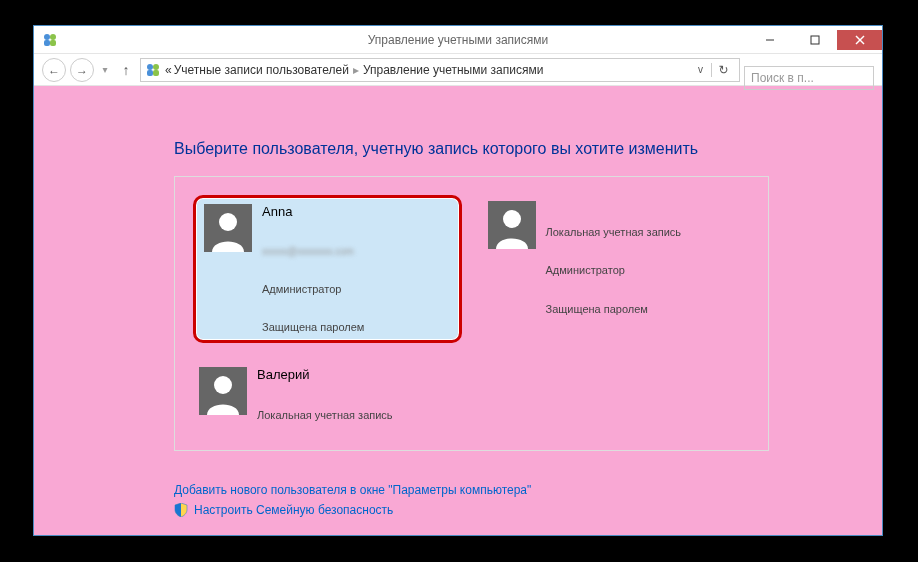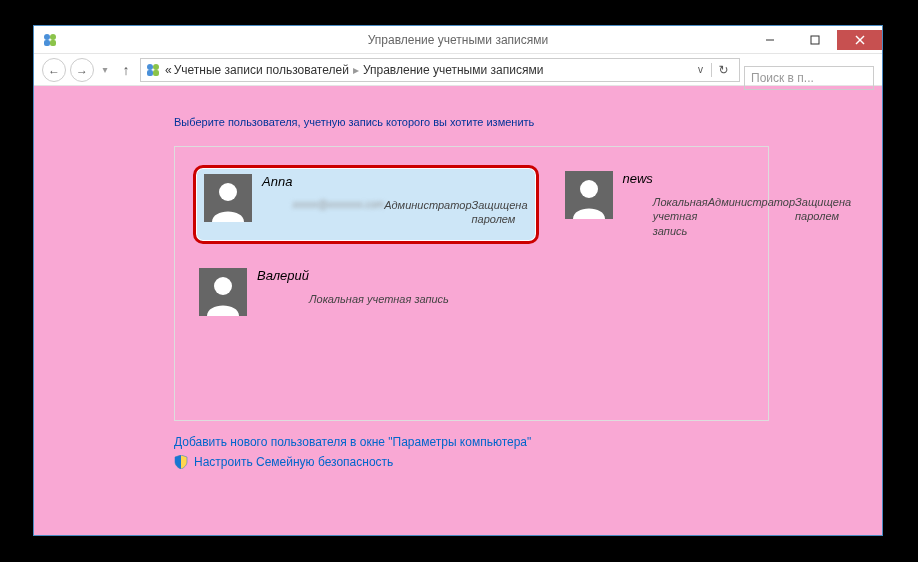--- a/index.html
+++ b/index.html
@@ -19,32 +19,32 @@
 .navbtn-up { width: 20px; height: 20px; border: none; color: #555; font-size: 14px; }
 .addressbar { flex: 1; height: 24px; border: 1px solid #ccc; display: flex; align-items: center; padding: 0 4px; gap: 4px; background: #fff; }
 .addr-icon { width: 16px; height: 16px; }
 .breadcrumb { display: flex; align-items: center; gap: 2px; color: #333; font-size: 12px; flex: 1; }
 .breadcrumb span { cursor: pointer; }
 .breadcrumb .sep { color: #999; padding: 0 2px; }
 .addr-dropdown { color: #555; padding: 0 4px; cursor: pointer; font-size: 10px; }
 .addr-refresh { width: 24px; text-align: center; cursor: pointer; color: #555; border-left: 1px solid #ccc; padding: 0 6px; }
 .searchbox { width: 130px; height: 24px; border: 1px solid #ccc; display: flex; align-items: center; padding: 0 6px; color: #999; font-size: 12px; margin-top: 16px; }
 .content { padding: 30px 0 0 140px; }
-.heading { color: #003399; font-size: 11px; margin-bottom: 18px; }
+.heading { color: #003399; font-size: 16px; margin-bottom: 18px; margin-top: 24px; }
 .userbox { border: 1px solid #ddd; width: 595px; height: 275px; padding: 18px 18px; }
 .usergrid { display: grid; grid-template-columns: 1fr 1fr; gap: 18px 20px; }
 .useritem { display: flex; gap: 10px; padding: 6px; cursor: pointer; align-items: flex-start; }
 .useritem.selected { background: #cde6f7; border: 3px solid #c00; border-radius: 10px; padding: 6px 8px; box-shadow: 0 0 0 1px #fff inset; position: relative; }
 .avatar { width: 48px; height: 48px; background: #666; display: flex; align-items: center; justify-content: center; flex-shrink: 0; }
 .avatar svg { width: 48px; height: 48px; }
-.userinfo { display: flex; flex-direction: row; line-height: 1.3; font-style: italic; }
+.userinfo { display: flex; flex-direction: column; line-height: 1.3; }
 .username { font-size: 13px; color: #000; }
 .userline { font-size: 11px; color: #444; margin-top: 24px; }
 .blurred { filter: blur(2px); color: #999; font-size: 10px; }
-.links { margin-top: 14px; }
+.links { margin-top: 32px; }
 .link { display: flex; align-items: center; gap: 6px; color: #0066cc; font-size: 12px; margin-bottom: 6px; cursor: pointer; }
 .shield { width: 14px; height: 14px; }
 .resize-cursor { position: absolute; right: 2px; top: 292px; font-size: 20px; color: #000; pointer-events: none; }
 </style>
 </head>
 <body>
 
 <div class="window">
   <div class="titlebar">
     <div class="titlebar-left">
@@ -129,21 +129,20 @@
 
         <div class="useritem">
           <div class="avatar">
             <svg viewBox="0 0 48 48">
                 <rect width="48" height="48" fill="#666"></rect>
                 <circle cx="24" cy="18" r="9" fill="#fff"></circle>
                 <path d="M8 48 C8 34 40 34 40 48 Z" fill="#fff"></path>
               </svg>
           </div>
           <div class="userinfo">
-            <div class="username">news</div>
             <div class="userline">Локальная учетная запись</div>
             <div class="userline">Администратор</div>
             <div class="userline">Защищена паролем</div>
           </div>
         </div>
 
         <div class="useritem">
           <div class="avatar">
             <svg viewBox="0 0 48 48">
                 <rect width="48" height="48" fill="#666"></rect>

